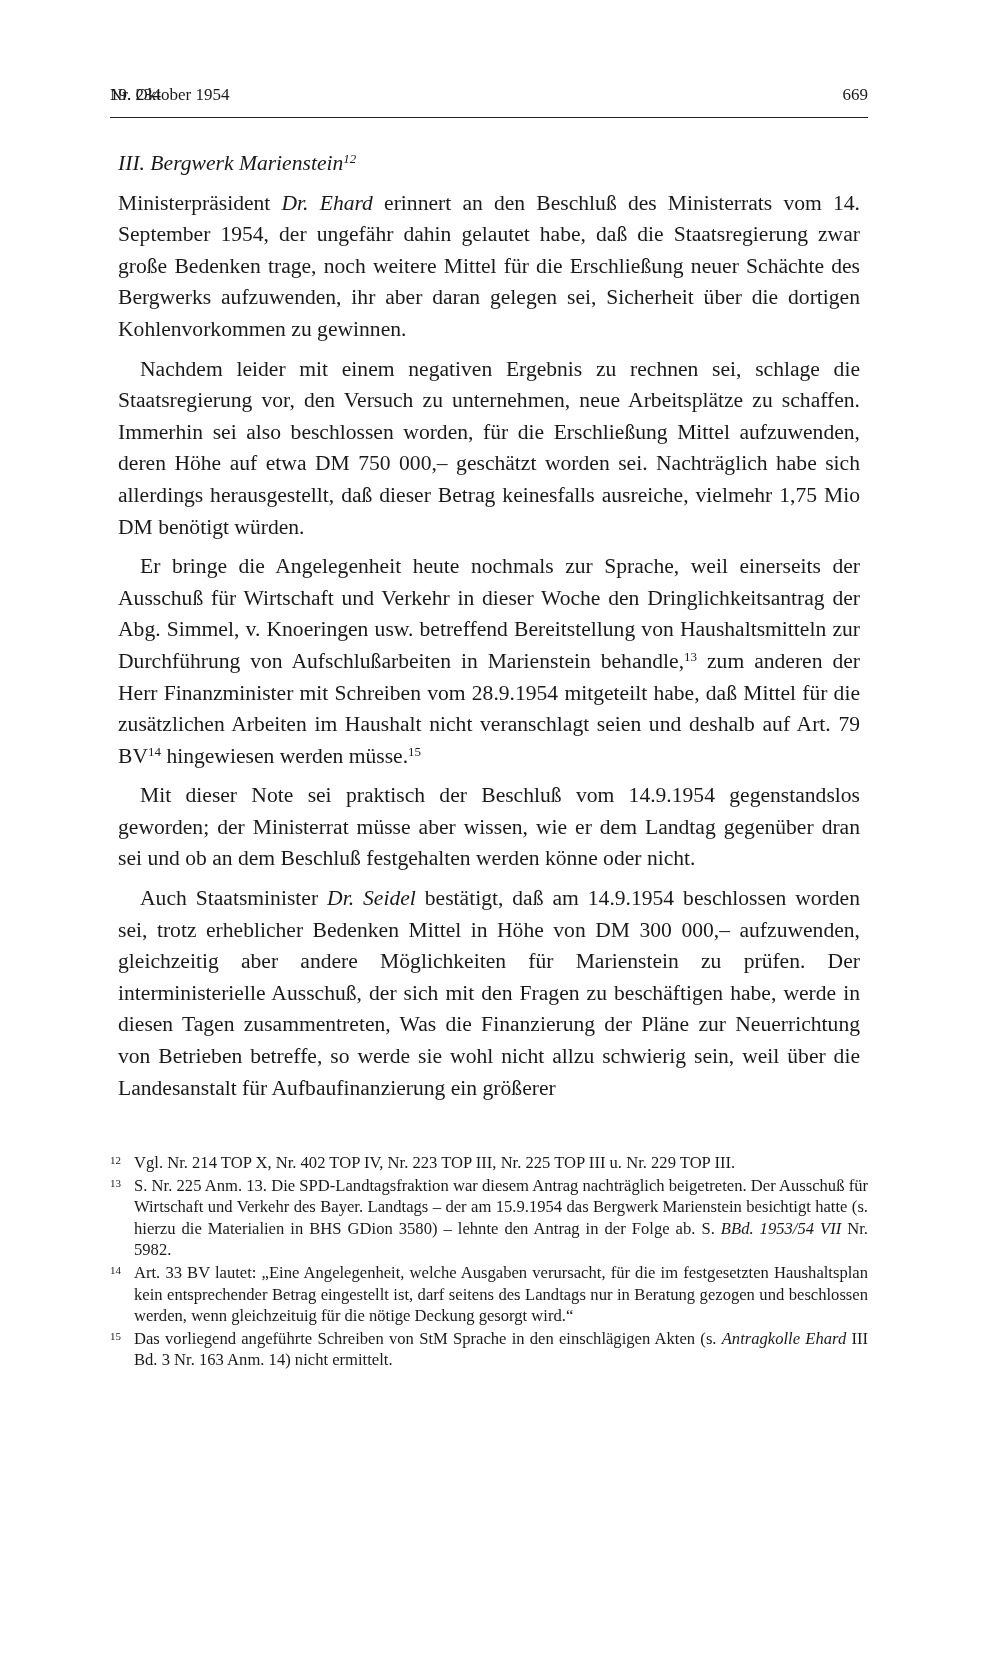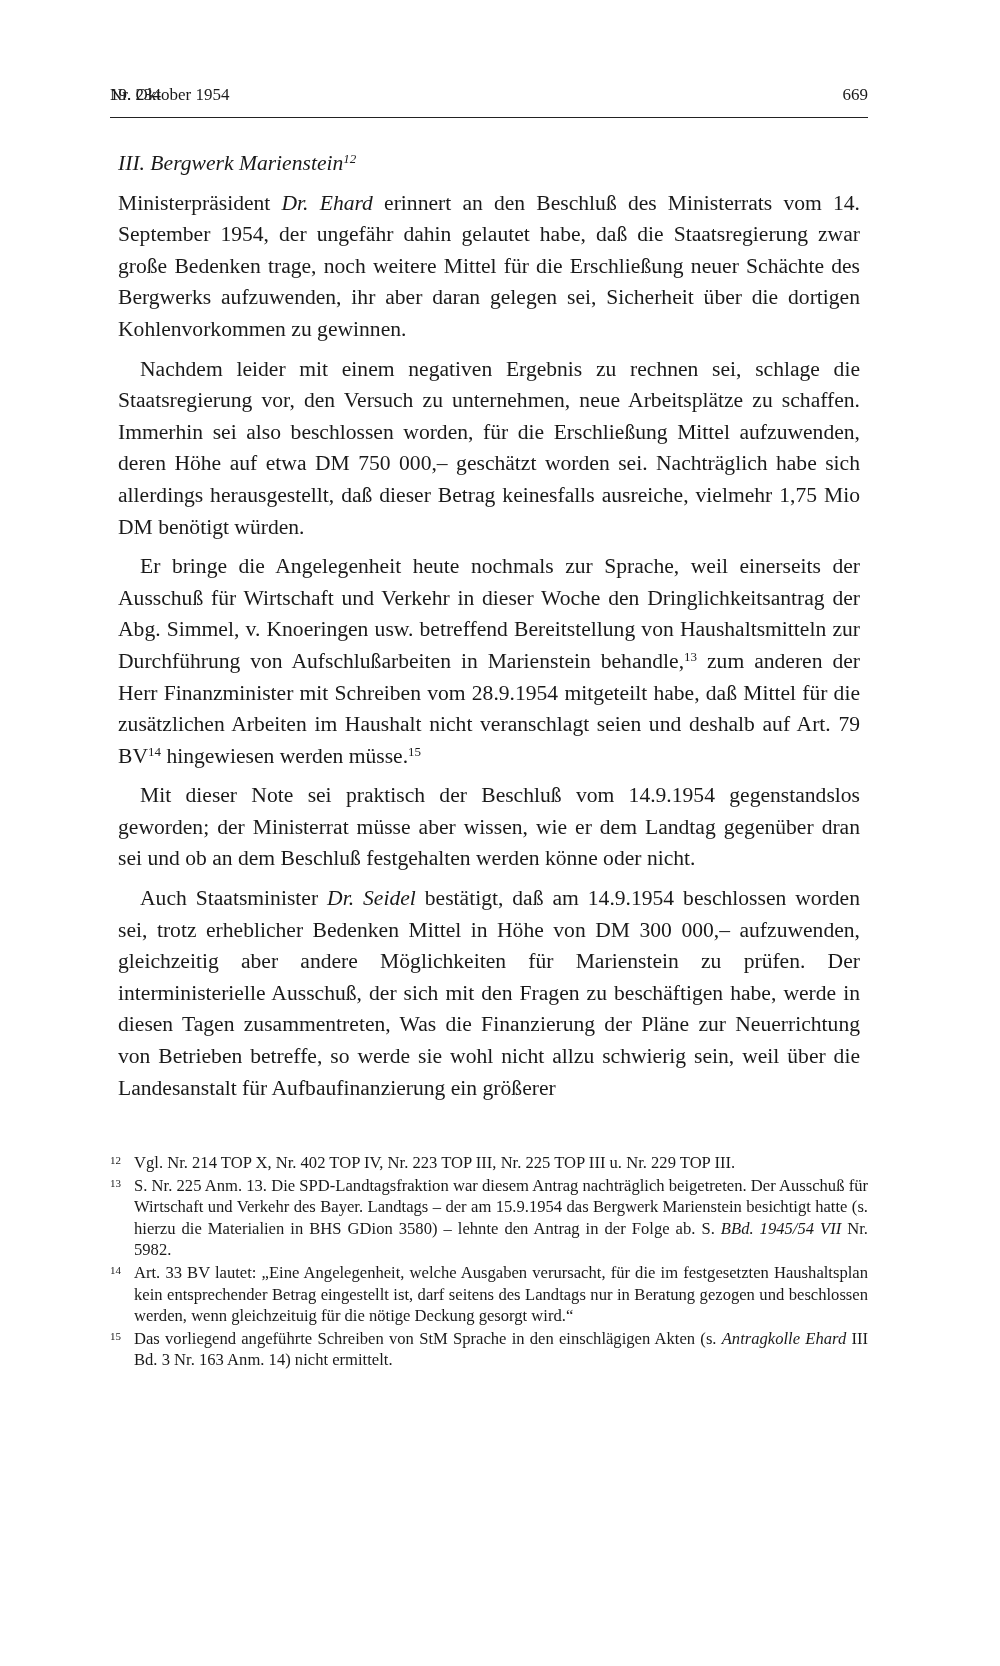--- a/index.html
+++ b/index.html
@@ -44,21 +44,21 @@
     <p class="indent">Mit dieser Note sei praktisch der Beschluß vom 14.9.1954 gegenstandslos geworden; der Ministerrat müsse aber wissen, wie er dem Landtag gegenüber dran sei und ob an dem Beschluß festgehalten werden könne oder nicht.</p>
 
     <p class="indent"><span>Auch Staatsminister </span><em>Dr. Seidel</em><span> bestätigt, daß am 14.9.1954 beschlossen worden sei, trotz erheblicher Bedenken Mittel in Höhe von DM 300 000,– aufzuwenden, gleichzeitig aber andere Möglichkeiten für Marienstein zu prüfen. Der interministerielle Ausschuß, der sich mit den Fragen zu beschäf­tigen habe, werde in diesen Tagen zusammentreten, Was die Finanzierung der Pläne zur Neuerrichtung von Betrieben betreffe, so werde sie wohl nicht allzu schwierig sein, weil über die Landesanstalt für Aufbaufinanzierung ein größerer</span></p>
   </div>
 
   <div class="footnotes">
     <p class="fn">
       <span class="num">12</span><span>Vgl. Nr. 214 TOP X, Nr. 402 TOP IV, Nr. 223 TOP III, Nr. 225 TOP III u. Nr. 229 TOP III.</span>
     </p>
     <p class="fn">
-      <span class="num">13</span><span>S. Nr. 225 Anm. 13. Die SPD-Landtagsfraktion war diesem Antrag nachträglich beigetreten. Der Ausschuß für Wirtschaft und Verkehr des Bayer. Landtags – der am 15.9.1954 das Berg­werk Marienstein besichtigt hatte (s. hierzu die Materialien in BHS GDion 3580) – lehnte den Antrag in der Folge ab. S. </span><em>BBd. 1945/54 VII</em><span> Nr. 5982.</span>
+      <span class="num">13</span><span>S. Nr. 225 Anm. 13. Die SPD-Landtagsfraktion war diesem Antrag nachträglich beigetreten. Der Ausschuß für Wirtschaft und Verkehr des Bayer. Landtags – der am 15.9.1954 das Berg­werk Marienstein besichtigt hatte (s. hierzu die Materialien in BHS GDion 3580) – lehnte den Antrag in der Folge ab. S. </span><em>BBd. 1953/54 VII</em><span> Nr. 5982.</span>
     </p>
     <p class="fn">
       <span class="num">14</span><span>Art. 33 BV lautet: „Eine Angelegenheit, welche Ausgaben verursacht, für die im festgesetzten Haushaltsplan kein entsprechender Betrag eingestellt ist, darf seitens des Landtags nur in Bera­tung gezogen und beschlossen werden, wenn gleichzeituig für die nötige Deckung gesorgt wird.“</span>
     </p>
     <p class="fn">
       <span class="num">15</span><span>Das vorliegend angeführte Schreiben von StM Sprache in den einschlägigen Akten (s. </span><em>Antrag­kolle Ehard</em><span> III Bd. 3 Nr. 163 Anm. 14) nicht ermittelt.</span>
     </p>
   </div>
 
 </div>

